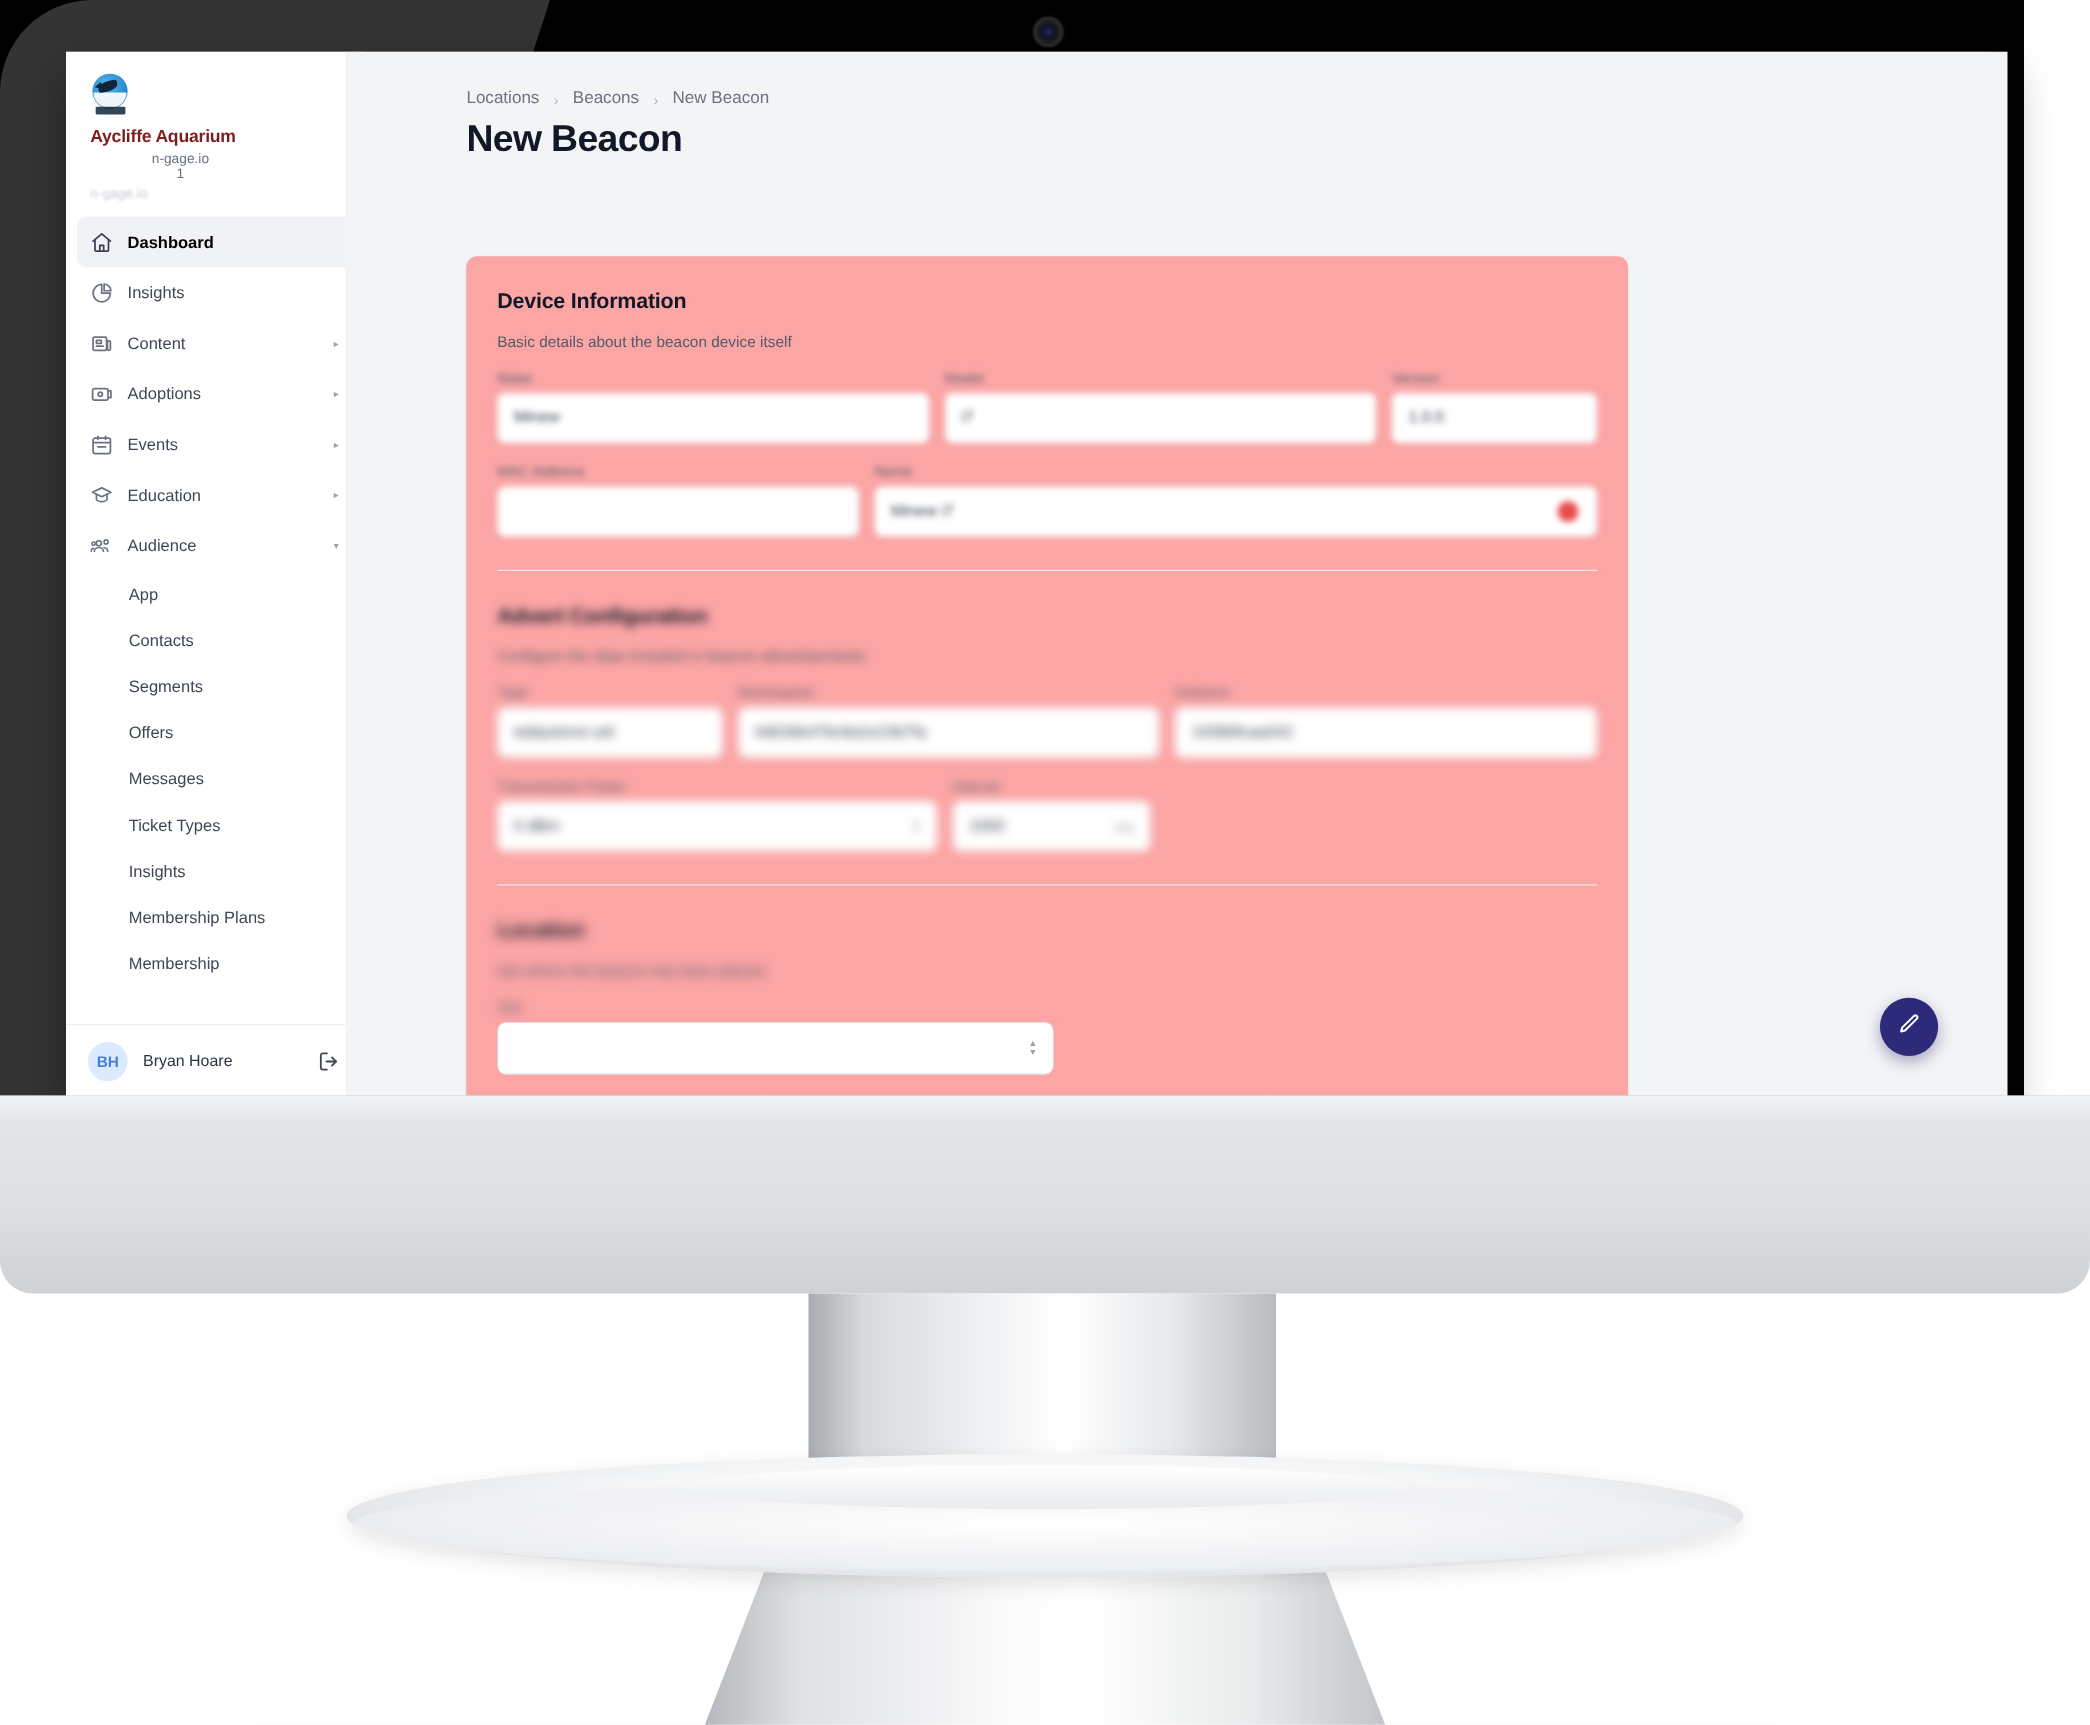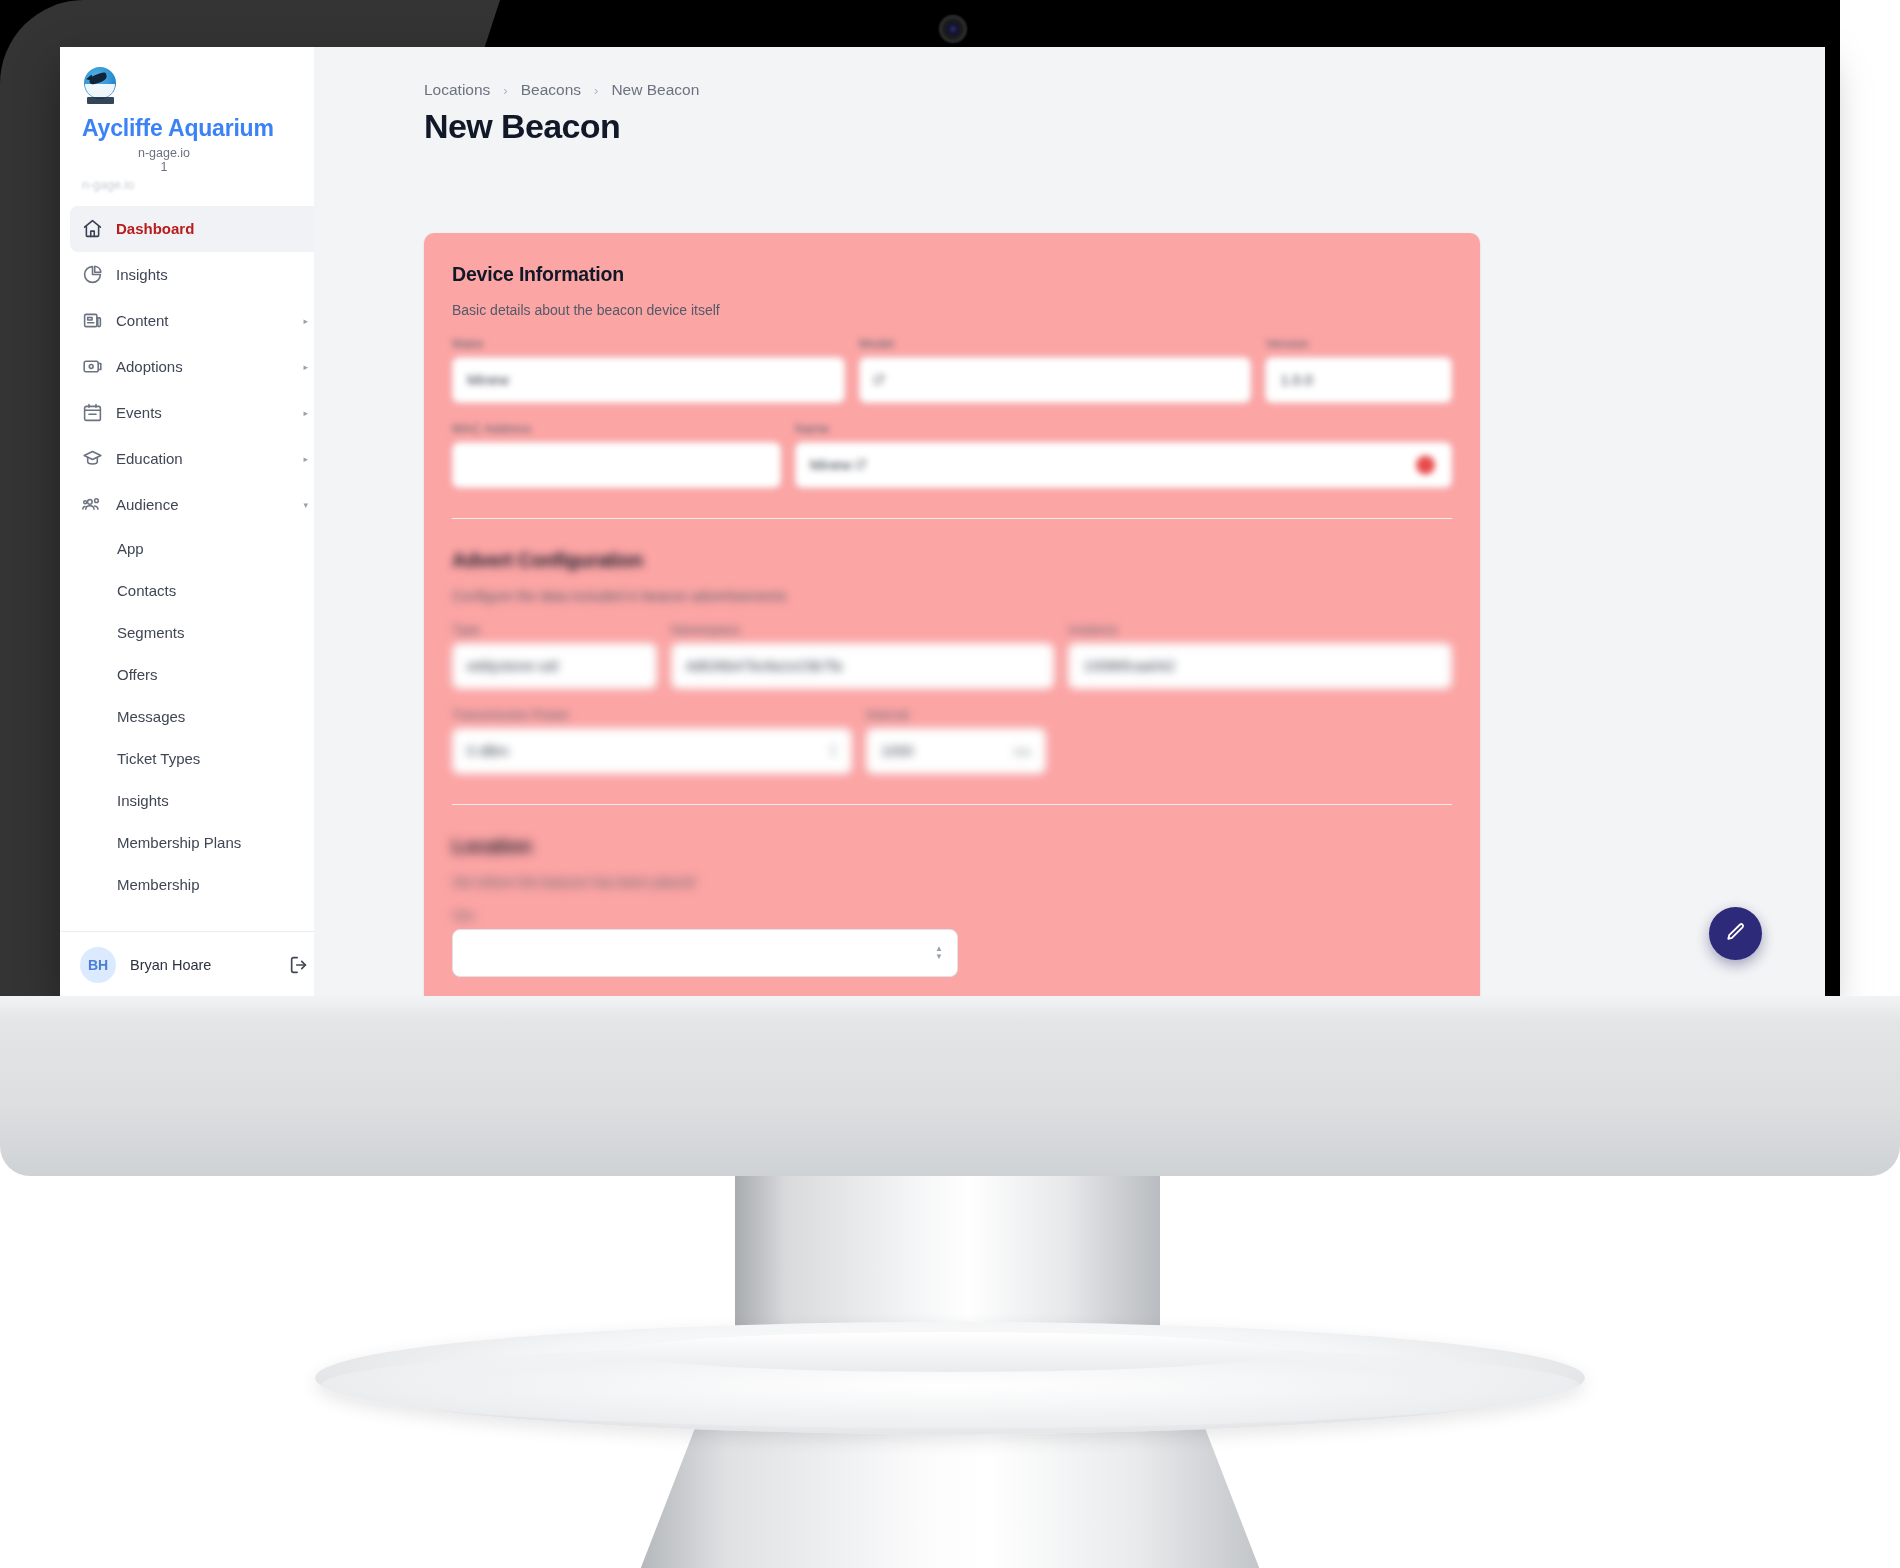--- a/index.html
+++ b/index.html
@@ -125,23 +125,23 @@
     transform: rotate(-14deg);
   }
   .brand-logo .logo-text {
     position: absolute; left: 5px; top: 30px;
     width: 27px; height: 7px;
     background: #11243a;
     border-radius: 1px;
     opacity: .85;
   }
   .brand-name {
-    font-size: 23px;
+    font-size: 16px;
     font-weight: 700;
-    color: #3b82f6;
+    color: #7f1d1d;
     letter-spacing: -0.2px;
     line-height: 1.2;
   }
   .brand-sub {
     display: flex;
     align-items: center;
     justify-content: space-between;
     font-size: 12.5px;
     color: #6b7280;
     margin-top: 3px;
@@ -166,21 +166,21 @@
     gap: 13px;
     height: 46px;
     padding: 0 12px;
     border-radius: 8px;
     color: #3f4654;
     font-size: 15px;
     cursor: pointer;
   }
   .nav-item.active {
     background: #f1f2f5;
-    color: #b91c1c;
+    color: #000000;
     font-weight: 600;
   }
   .nav-item .ico {
     width: 21px; height: 21px;
     flex: none;
     color: #6b7280;
     display: flex; align-items: center; justify-content: center;
   }
   .nav-item.active .ico { color: #374151; }
   .nav-item .caret {

